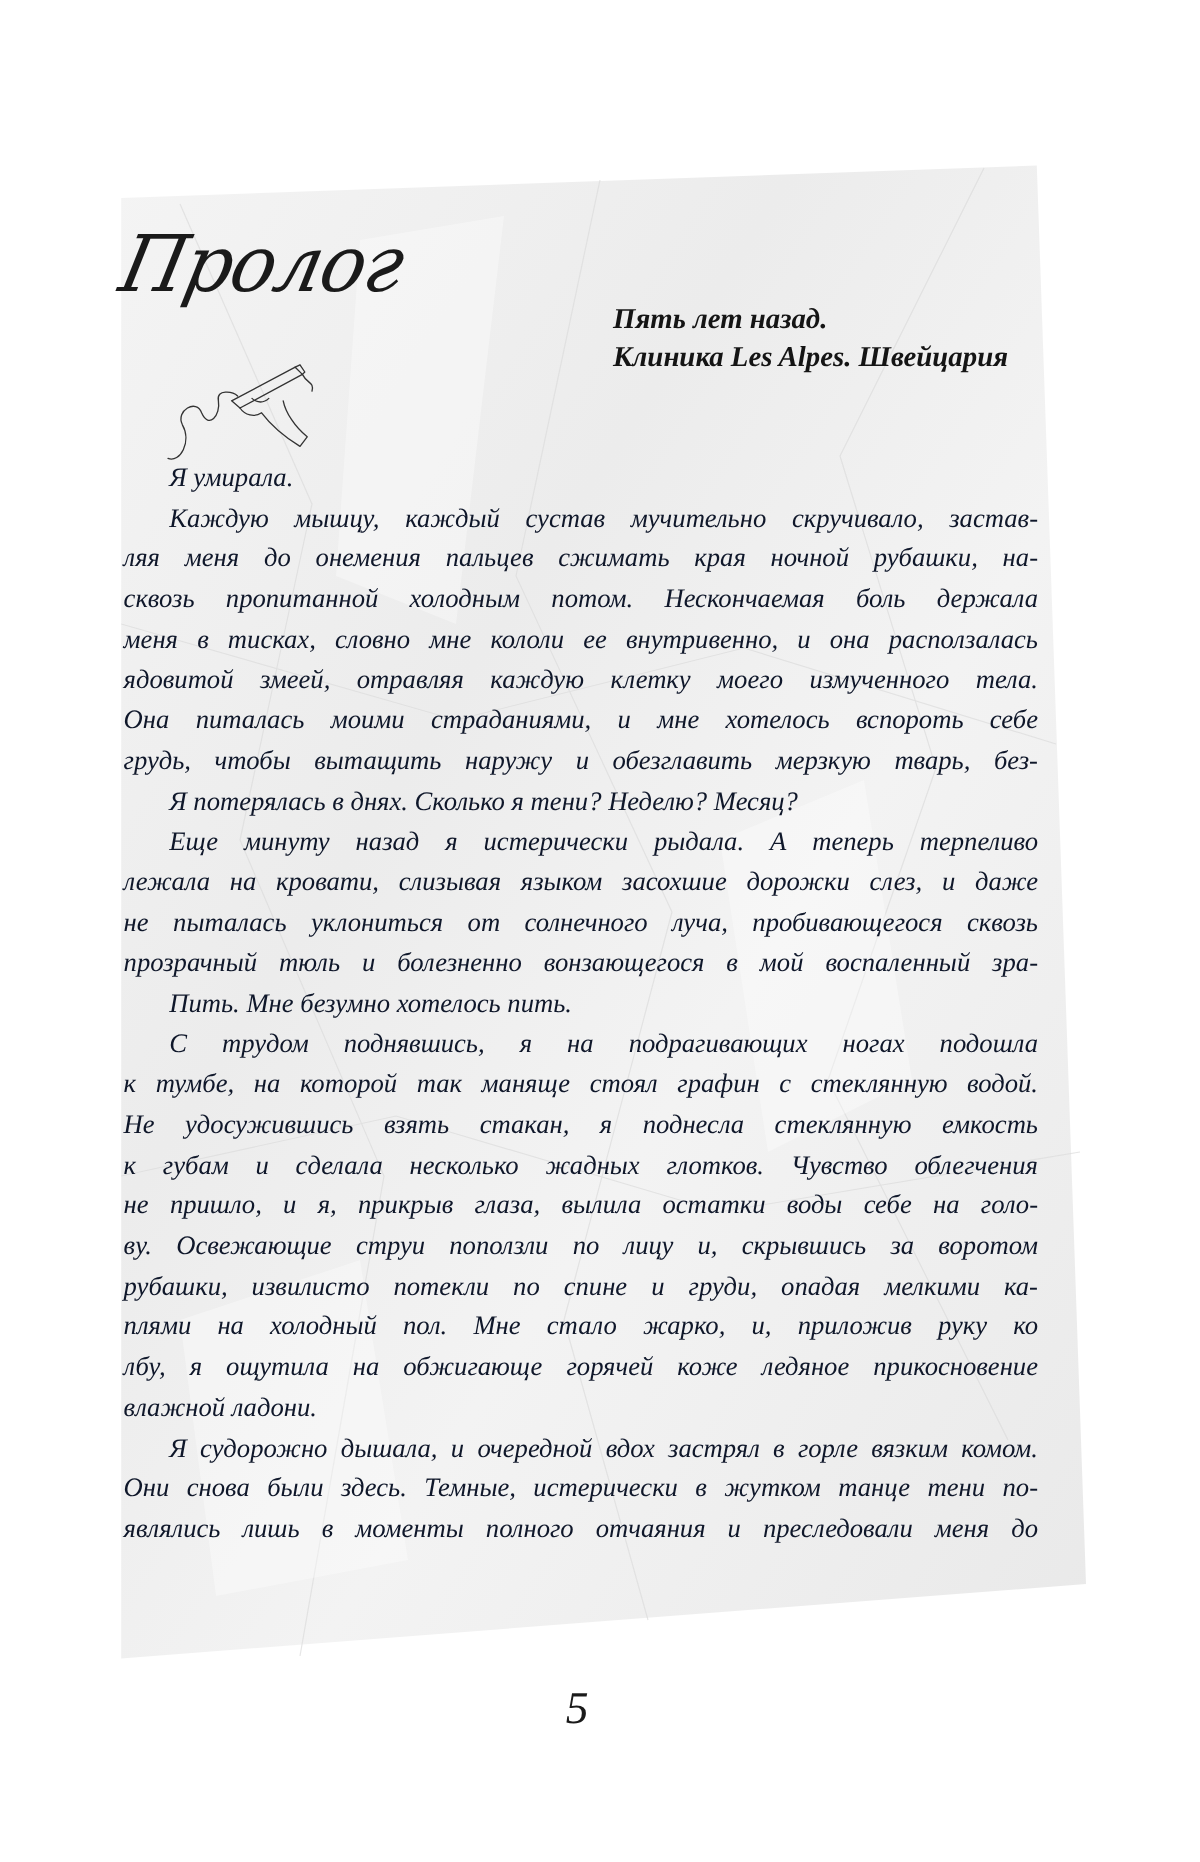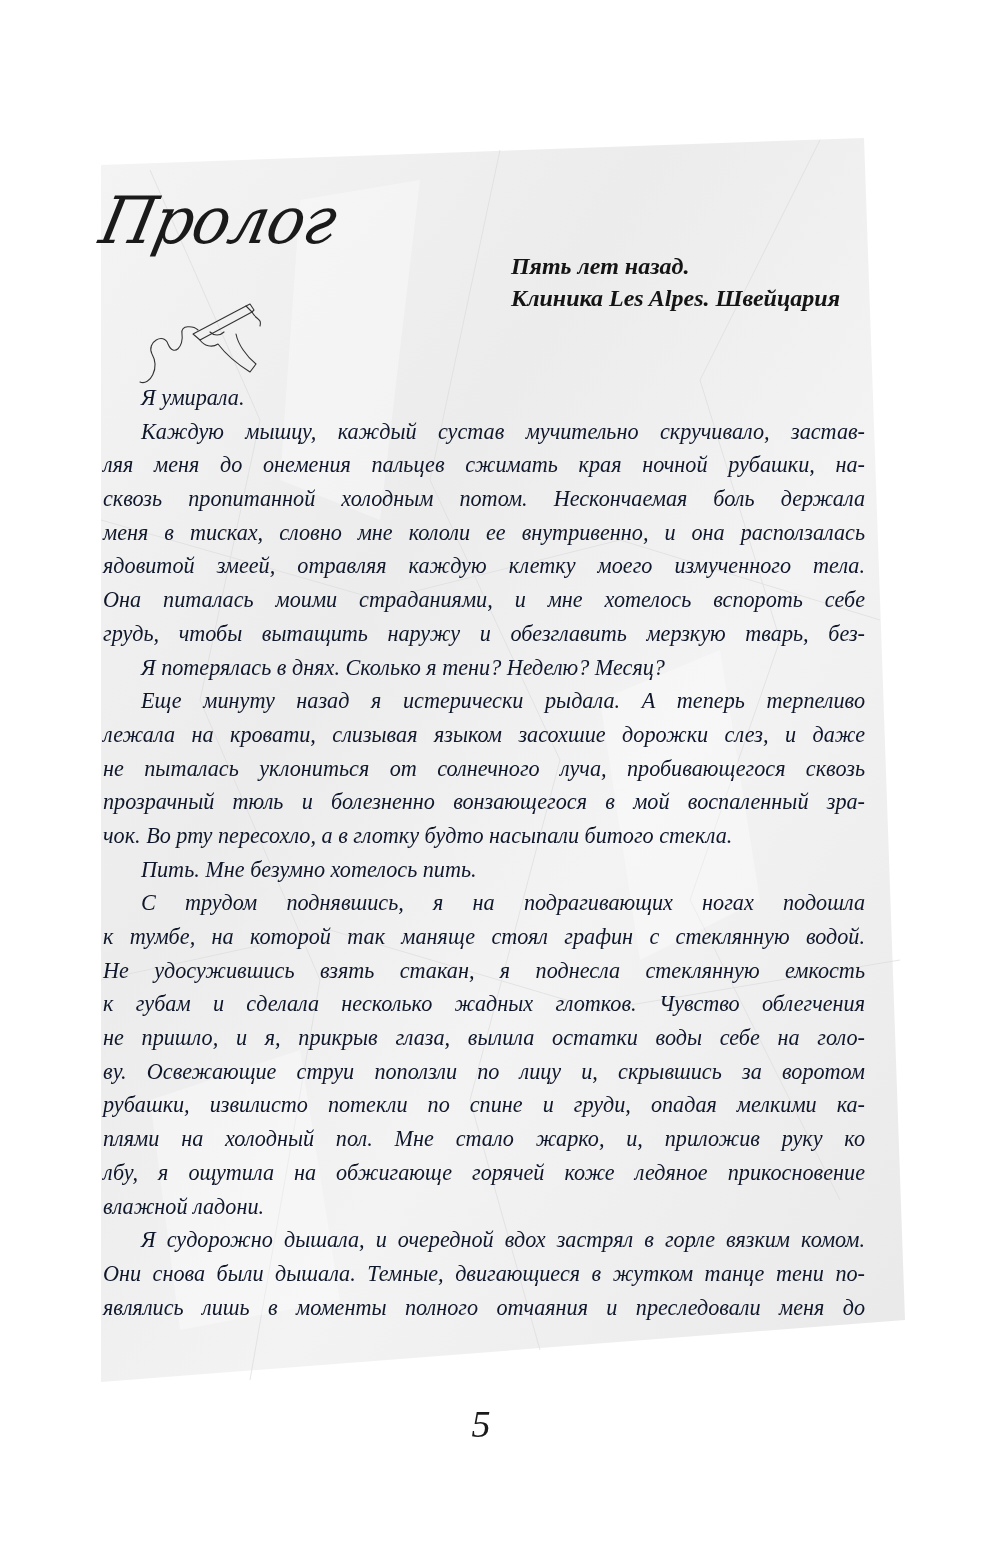--- a/index.html
+++ b/index.html
@@ -143,31 +143,30 @@
       <div class="line">сквозь пропитанной холодным потом. Нескончаемая боль держала</div>
       <div class="line">меня в тисках, словно мне кололи ее внутривенно, и она расползалась</div>
       <div class="line">ядовитой змеей, отравляя каждую клетку моего измученного тела.</div>
       <div class="line">Она питалась моими страданиями, и мне хотелось вспороть себе</div>
       <div class="line">грудь, чтобы вытащить наружу и обезглавить мерзкую тварь, без-</div>
       <div class="line indent last">Я потерялась в днях. Сколько я тени? Неделю? Месяц?</div>
       <div class="line indent">Еще минуту назад я истерически рыдала. А теперь терпеливо</div>
       <div class="line">лежала на кровати, слизывая языком засохшие дорожки слез, и даже</div>
       <div class="line">не пыталась уклониться от солнечного луча, пробивающегося сквозь</div>
       <div class="line">прозрачный тюль и болезненно вонзающегося в мой воспаленный зра-</div>
-      <div class="line last">чок. Во рту пересохло, а в глотку будто насыпали битого стекла.</div>
       <div class="line indent last">Пить. Мне безумно хотелось пить.</div>
       <div class="line indent">С трудом поднявшись, я на подрагивающих ногах подошла</div>
       <div class="line">к тумбе, на которой так маняще стоял графин с стеклянную водой.</div>
       <div class="line">Не удосужившись взять стакан, я поднесла стеклянную емкость</div>
       <div class="line">к губам и сделала несколько жадных глотков. Чувство облегчения</div>
       <div class="line">не пришло, и я, прикрыв глаза, вылила остатки воды себе на голо-</div>
       <div class="line">ву. Освежающие струи поползли по лицу и, скрывшись за воротом</div>
       <div class="line">рубашки, извилисто потекли по спине и груди, опадая мелкими ка-</div>
       <div class="line">плями на холодный пол. Мне стало жарко, и, приложив руку ко</div>
       <div class="line">лбу, я ощутила на обжигающе горячей коже ледяное прикосновение</div>
       <div class="line last">влажной ладони.</div>
       <div class="line indent">Я судорожно дышала, и очередной вдох застрял в горле вязким комом.</div>
-      <div class="line">Они снова были дышала. Темные, двигающиеся в жутком танце тени по-</div>
+      <div class="line">Они снова были здесь. Темные, истерически в жутком танце тени по-</div>
       <div class="line">являлись лишь в моменты полного отчаяния и преследовали меня до</div>
     </div>
 
   <div class="page-number">5</div>
 </div>
 
 </body></html>

